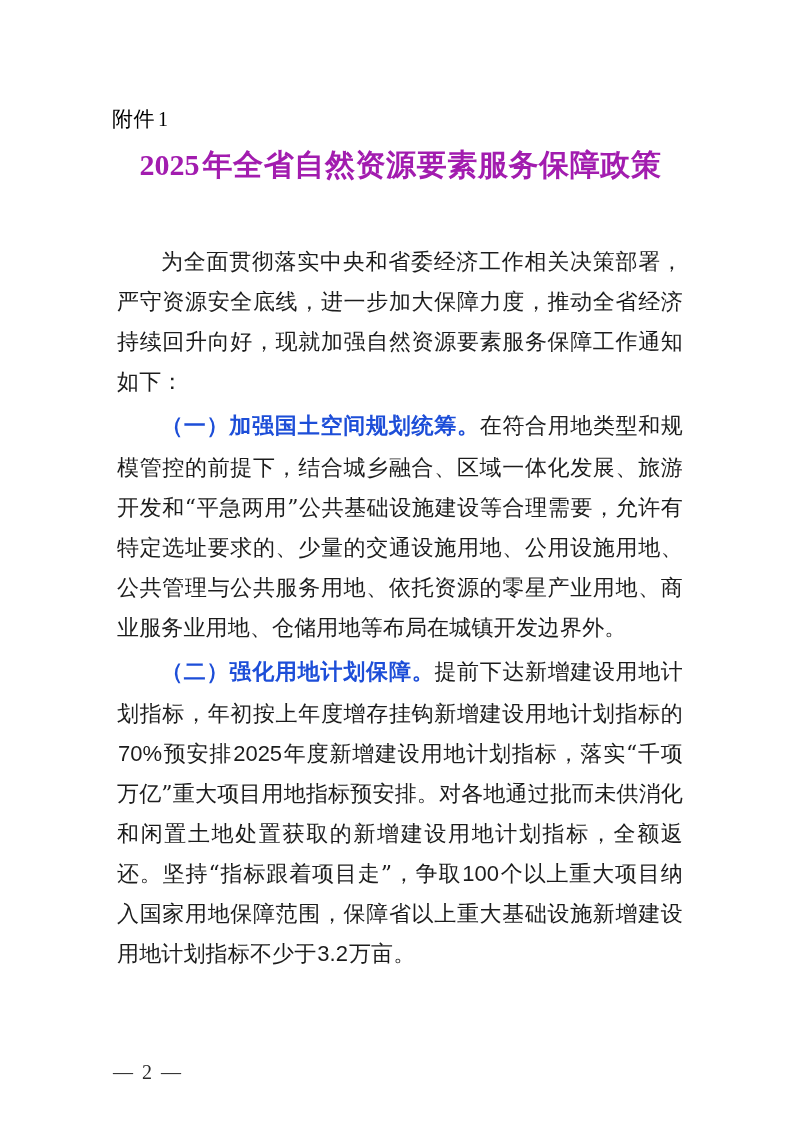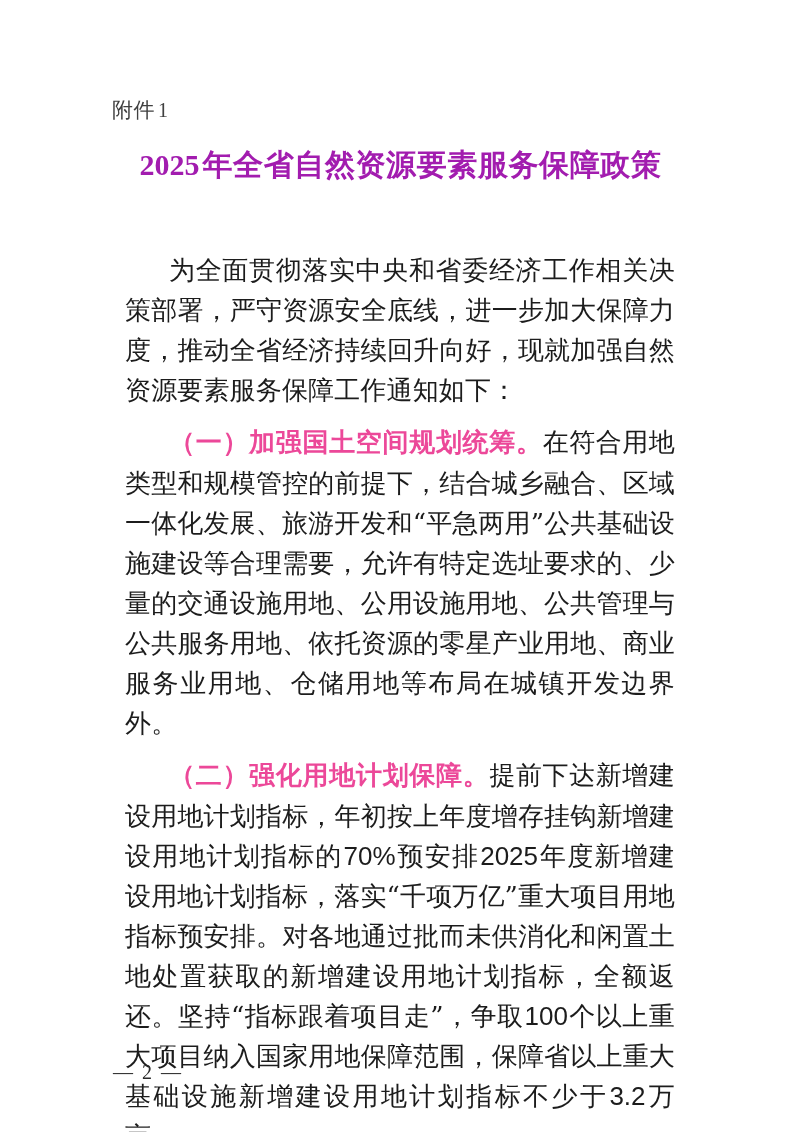--- a/index.html
+++ b/index.html
@@ -26,23 +26,23 @@
     background: #fff;
   }
 
   
   .attach-label {
     position: absolute;
     left: 112px;
     top: 99px;
     font-family: "Liberation Sans", sans-serif;
     font-size: 21px;
-    line-height: 22px;
+    line-height: 39px;
     letter-spacing: 0.5px;
-    color: #404040;
+    color: #000000;
     white-space: nowrap;
   }
   .attach-label .num {
     font-family: "Liberation Serif", serif;
     font-size: 20px;
     padding-left: 3px;
   }
 
   
   .doc-title {
@@ -68,24 +68,24 @@
 
   
   .body-block {
     position: absolute;
     left: 113px;
     top: 238px;
     width: 574px;
   }
 
   p.para {
-    margin: 12px;
+    margin: 4px;
     padding: 0;
     font-family: "DejaVu Serif", serif;
-    font-size: 26px;
+    font-size: 22px;
     line-height: 40px;
     color: #1c1c1c;
     text-align: justify;
     text-justify: inter-ideograph;
     text-indent: 44px;
     letter-spacing: 0.15px;
     word-break: break-all;
   }
 
   
@@ -97,24 +97,24 @@
     font-size: 21.5px;
     line-height: 40px;
     color: #0d0d0d;
     text-indent: 44px;
     letter-spacing: 0.4px;
     white-space: nowrap;
   }
 
   
   .lead {
-    font-family: Liberation Serif, serif;
+    font-family: Liberation Mono, monospace;
     font-weight: bold;
     letter-spacing: 0.3px;
-    color: #ec4899;
+    color: #1d4ed8;
   }
 
   
   .lat {
     font-family: Liberation Sans, sans-serif;
     letter-spacing: 0;
     padding: 0 1px;
   }
 
   

